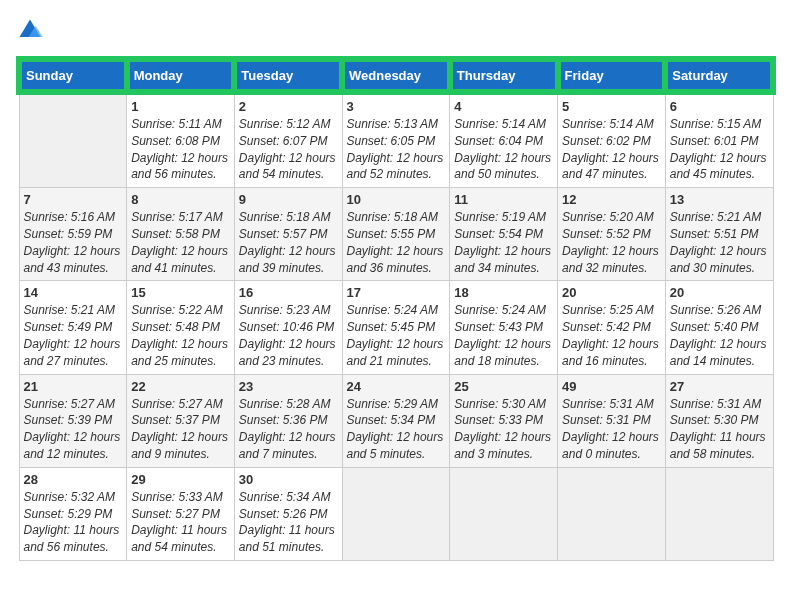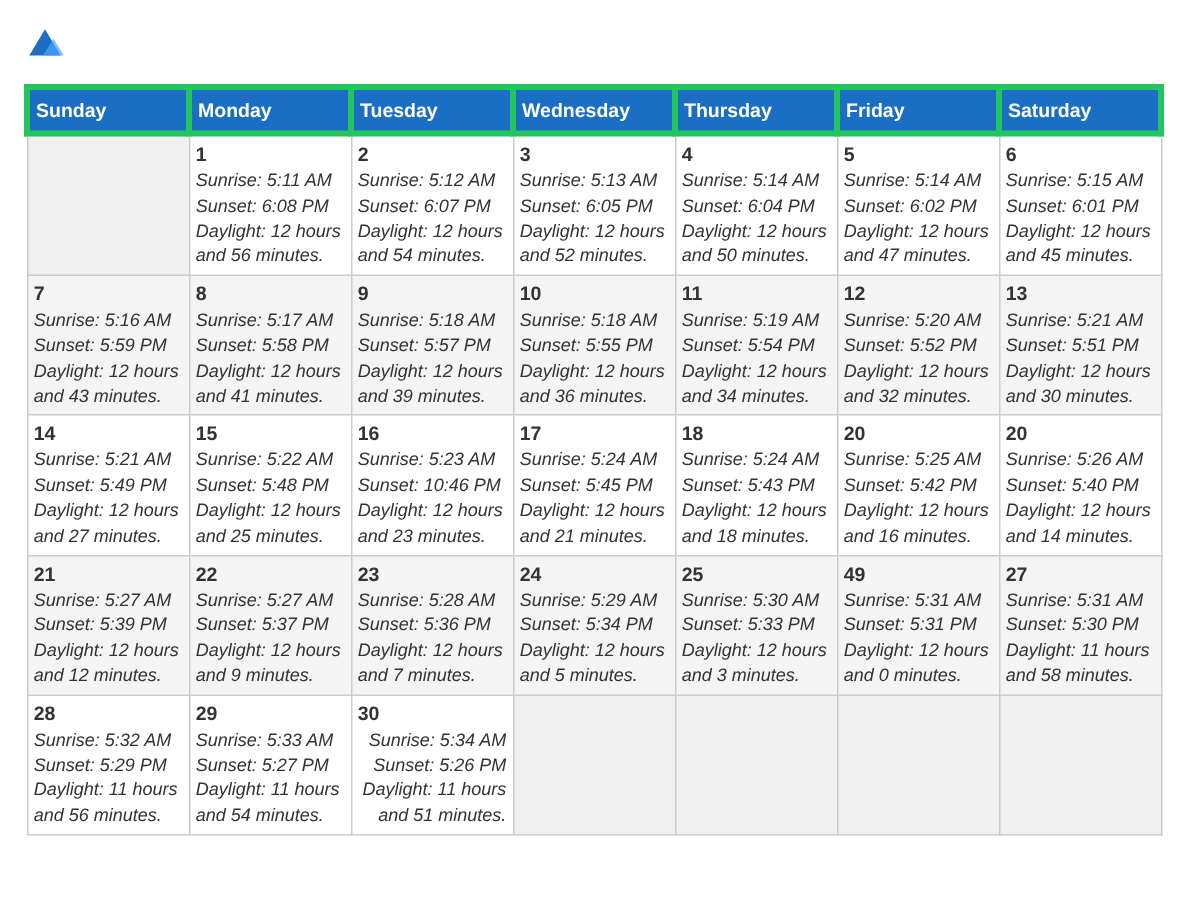--- a/index.html
+++ b/index.html
@@ -51,21 +51,21 @@
       border-collapse: collapse;
       font-size: 11px;
     }
     thead tr th {
       background: #1a6fc4;
       color: #fff;
       padding: 6px 4px;
       text-align: left;
       font-size: 13px;
       font-weight: bold;
-      border: 4px solid #22c55e;
+      border: 6px solid #22c55e;
     }
     tbody tr td {
       border: 1px solid #ccc;
       vertical-align: top;
       padding: 4px;
       height: 80px;
       width: 108px;
     }
     .day-num {
       font-size: 13px;
@@ -334,21 +334,21 @@
         </td>
         <td>
           <span class="day-num">29</span>
           <div class="cell-info" style="white-space: pre-line;">Sunrise: 5:33 AM
 Sunset: 5:27 PM
 Daylight: 11 hours
 and 54 minutes.</div>
         </td>
         <td>
           <span class="day-num">30</span>
-          <div class="cell-info" style="white-space: pre-line; text-align: right;">Sunrise: 5:34 AM
+          <div class="cell-info" style="white-space: pre-line;">Sunrise: 5:34 AM
 Sunset: 5:26 PM
 Daylight: 11 hours
 and 51 minutes.</div>
         </td>
         <td class="empty-cell"></td>
         <td class="empty-cell"></td>
         <td class="empty-cell"></td>
         <td class="empty-cell"></td>
       </tr>
     </tbody>

